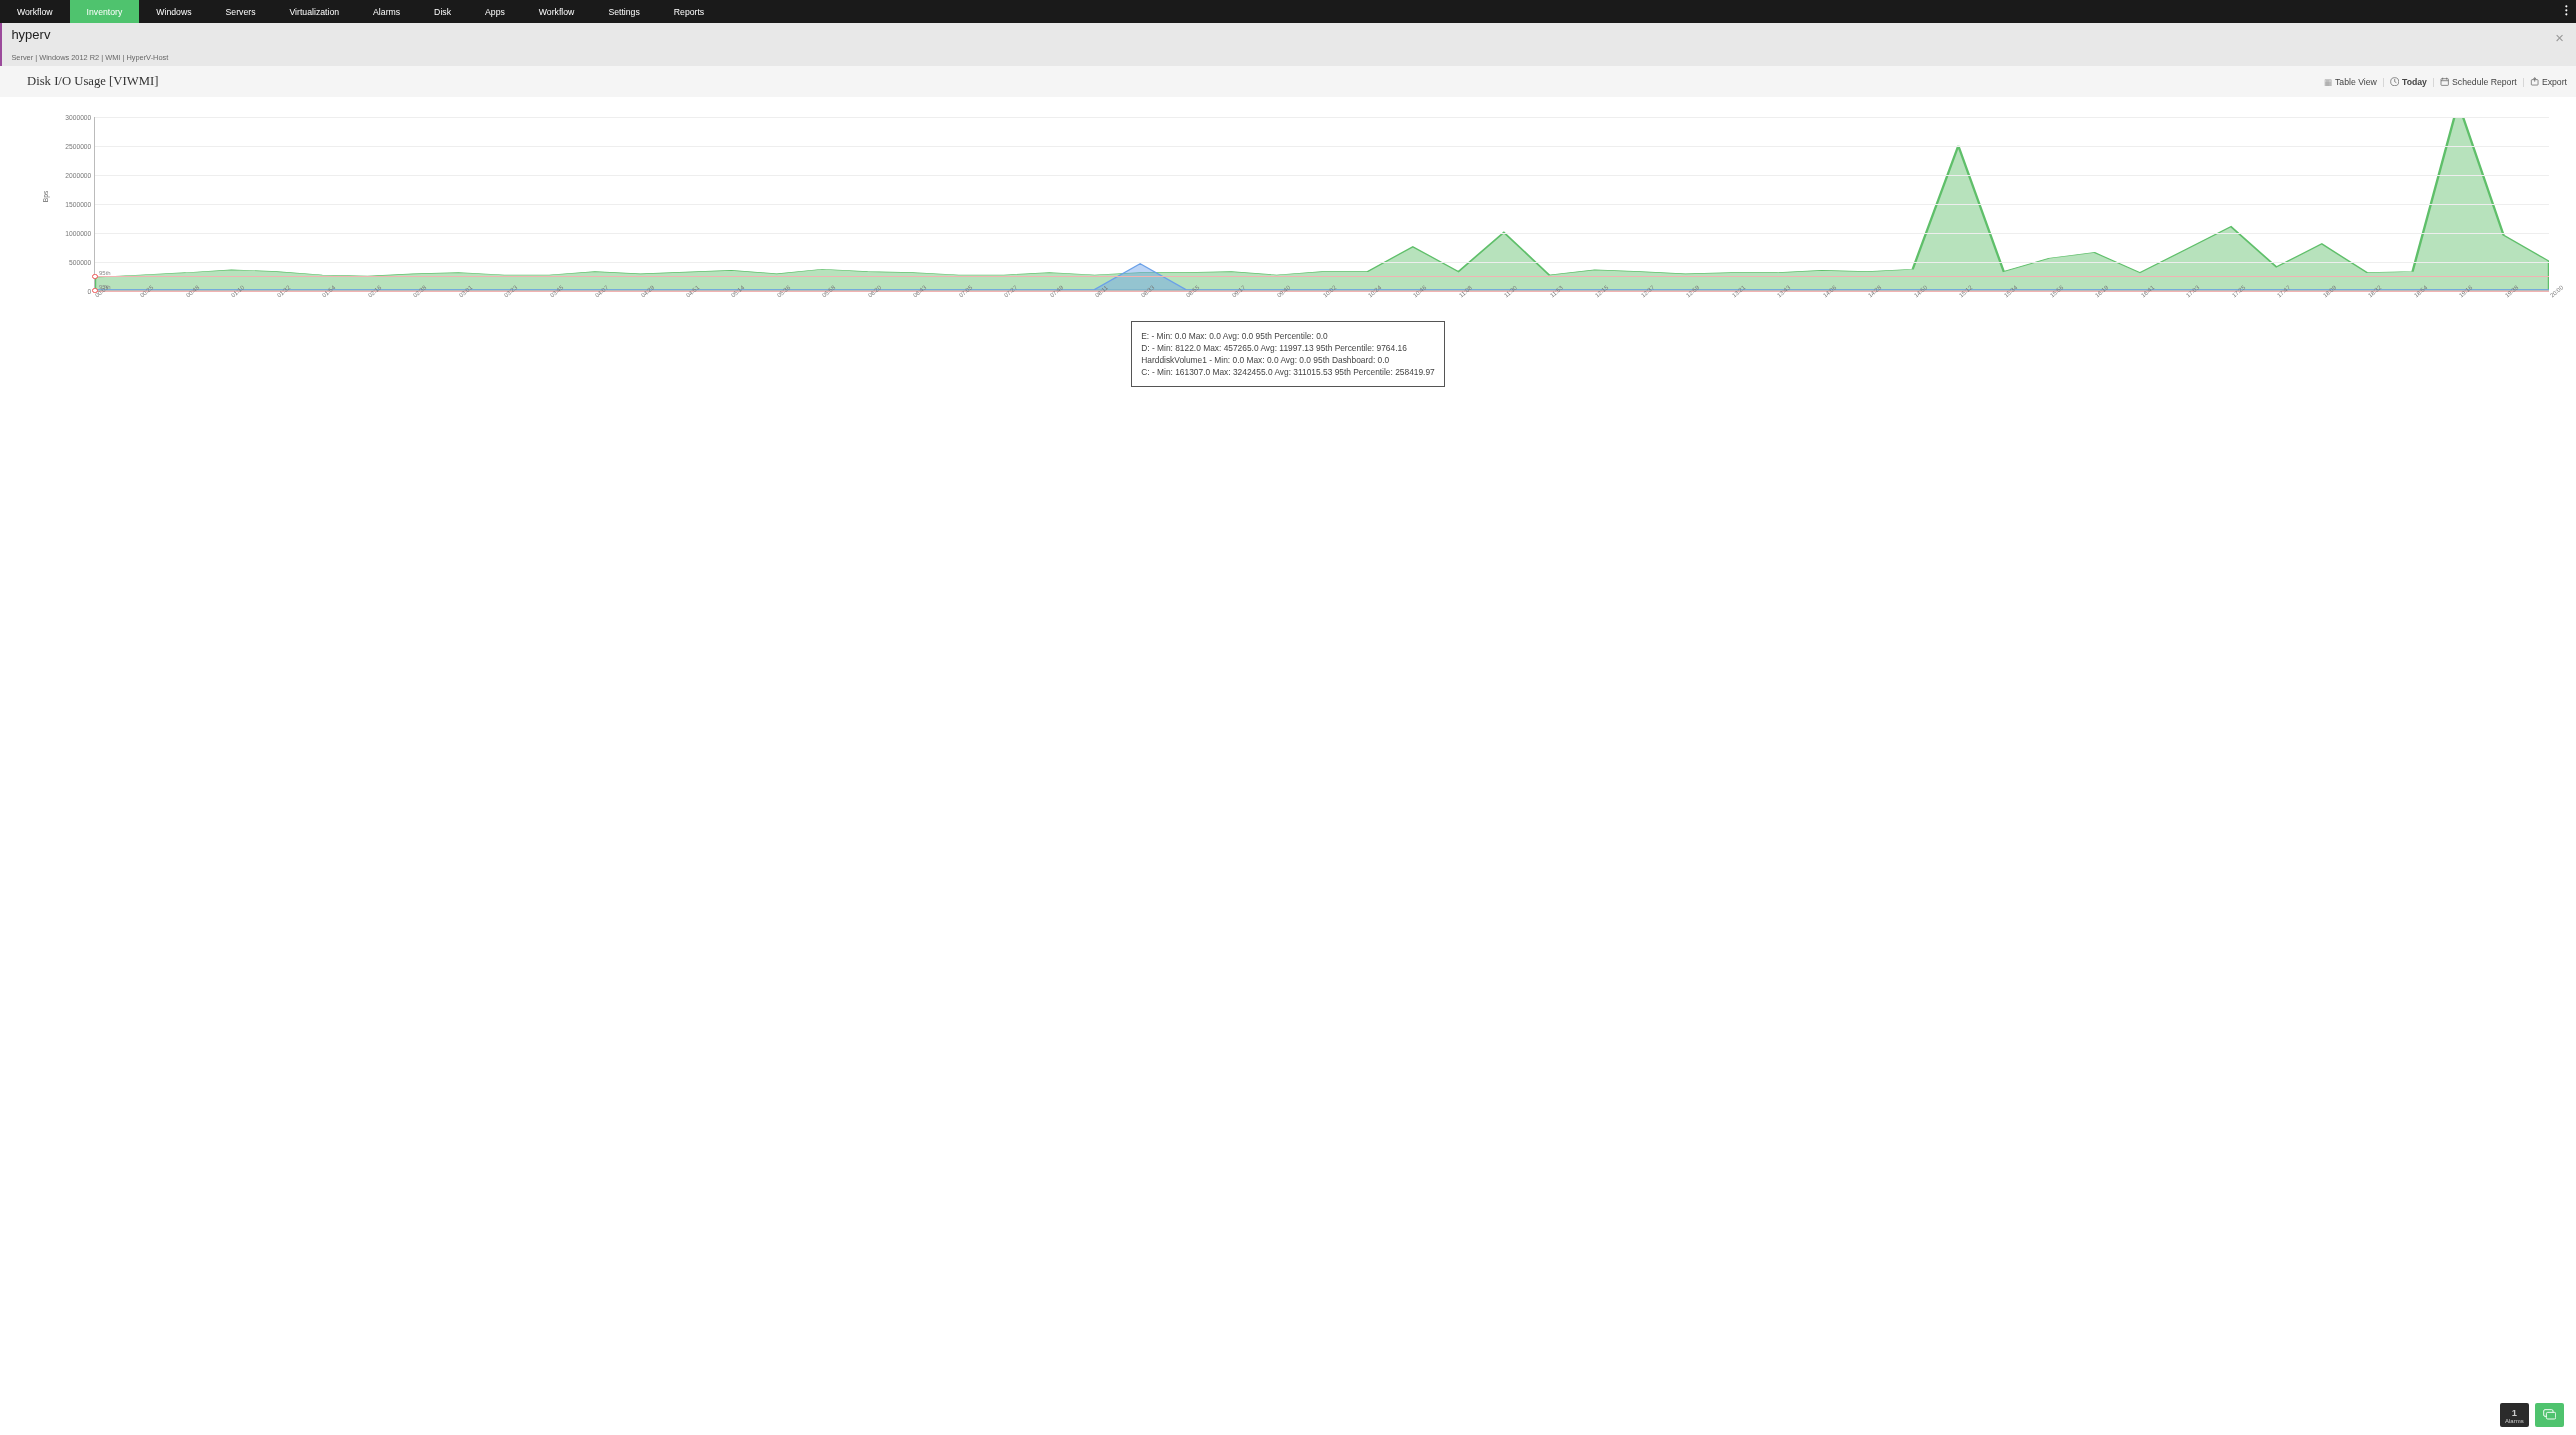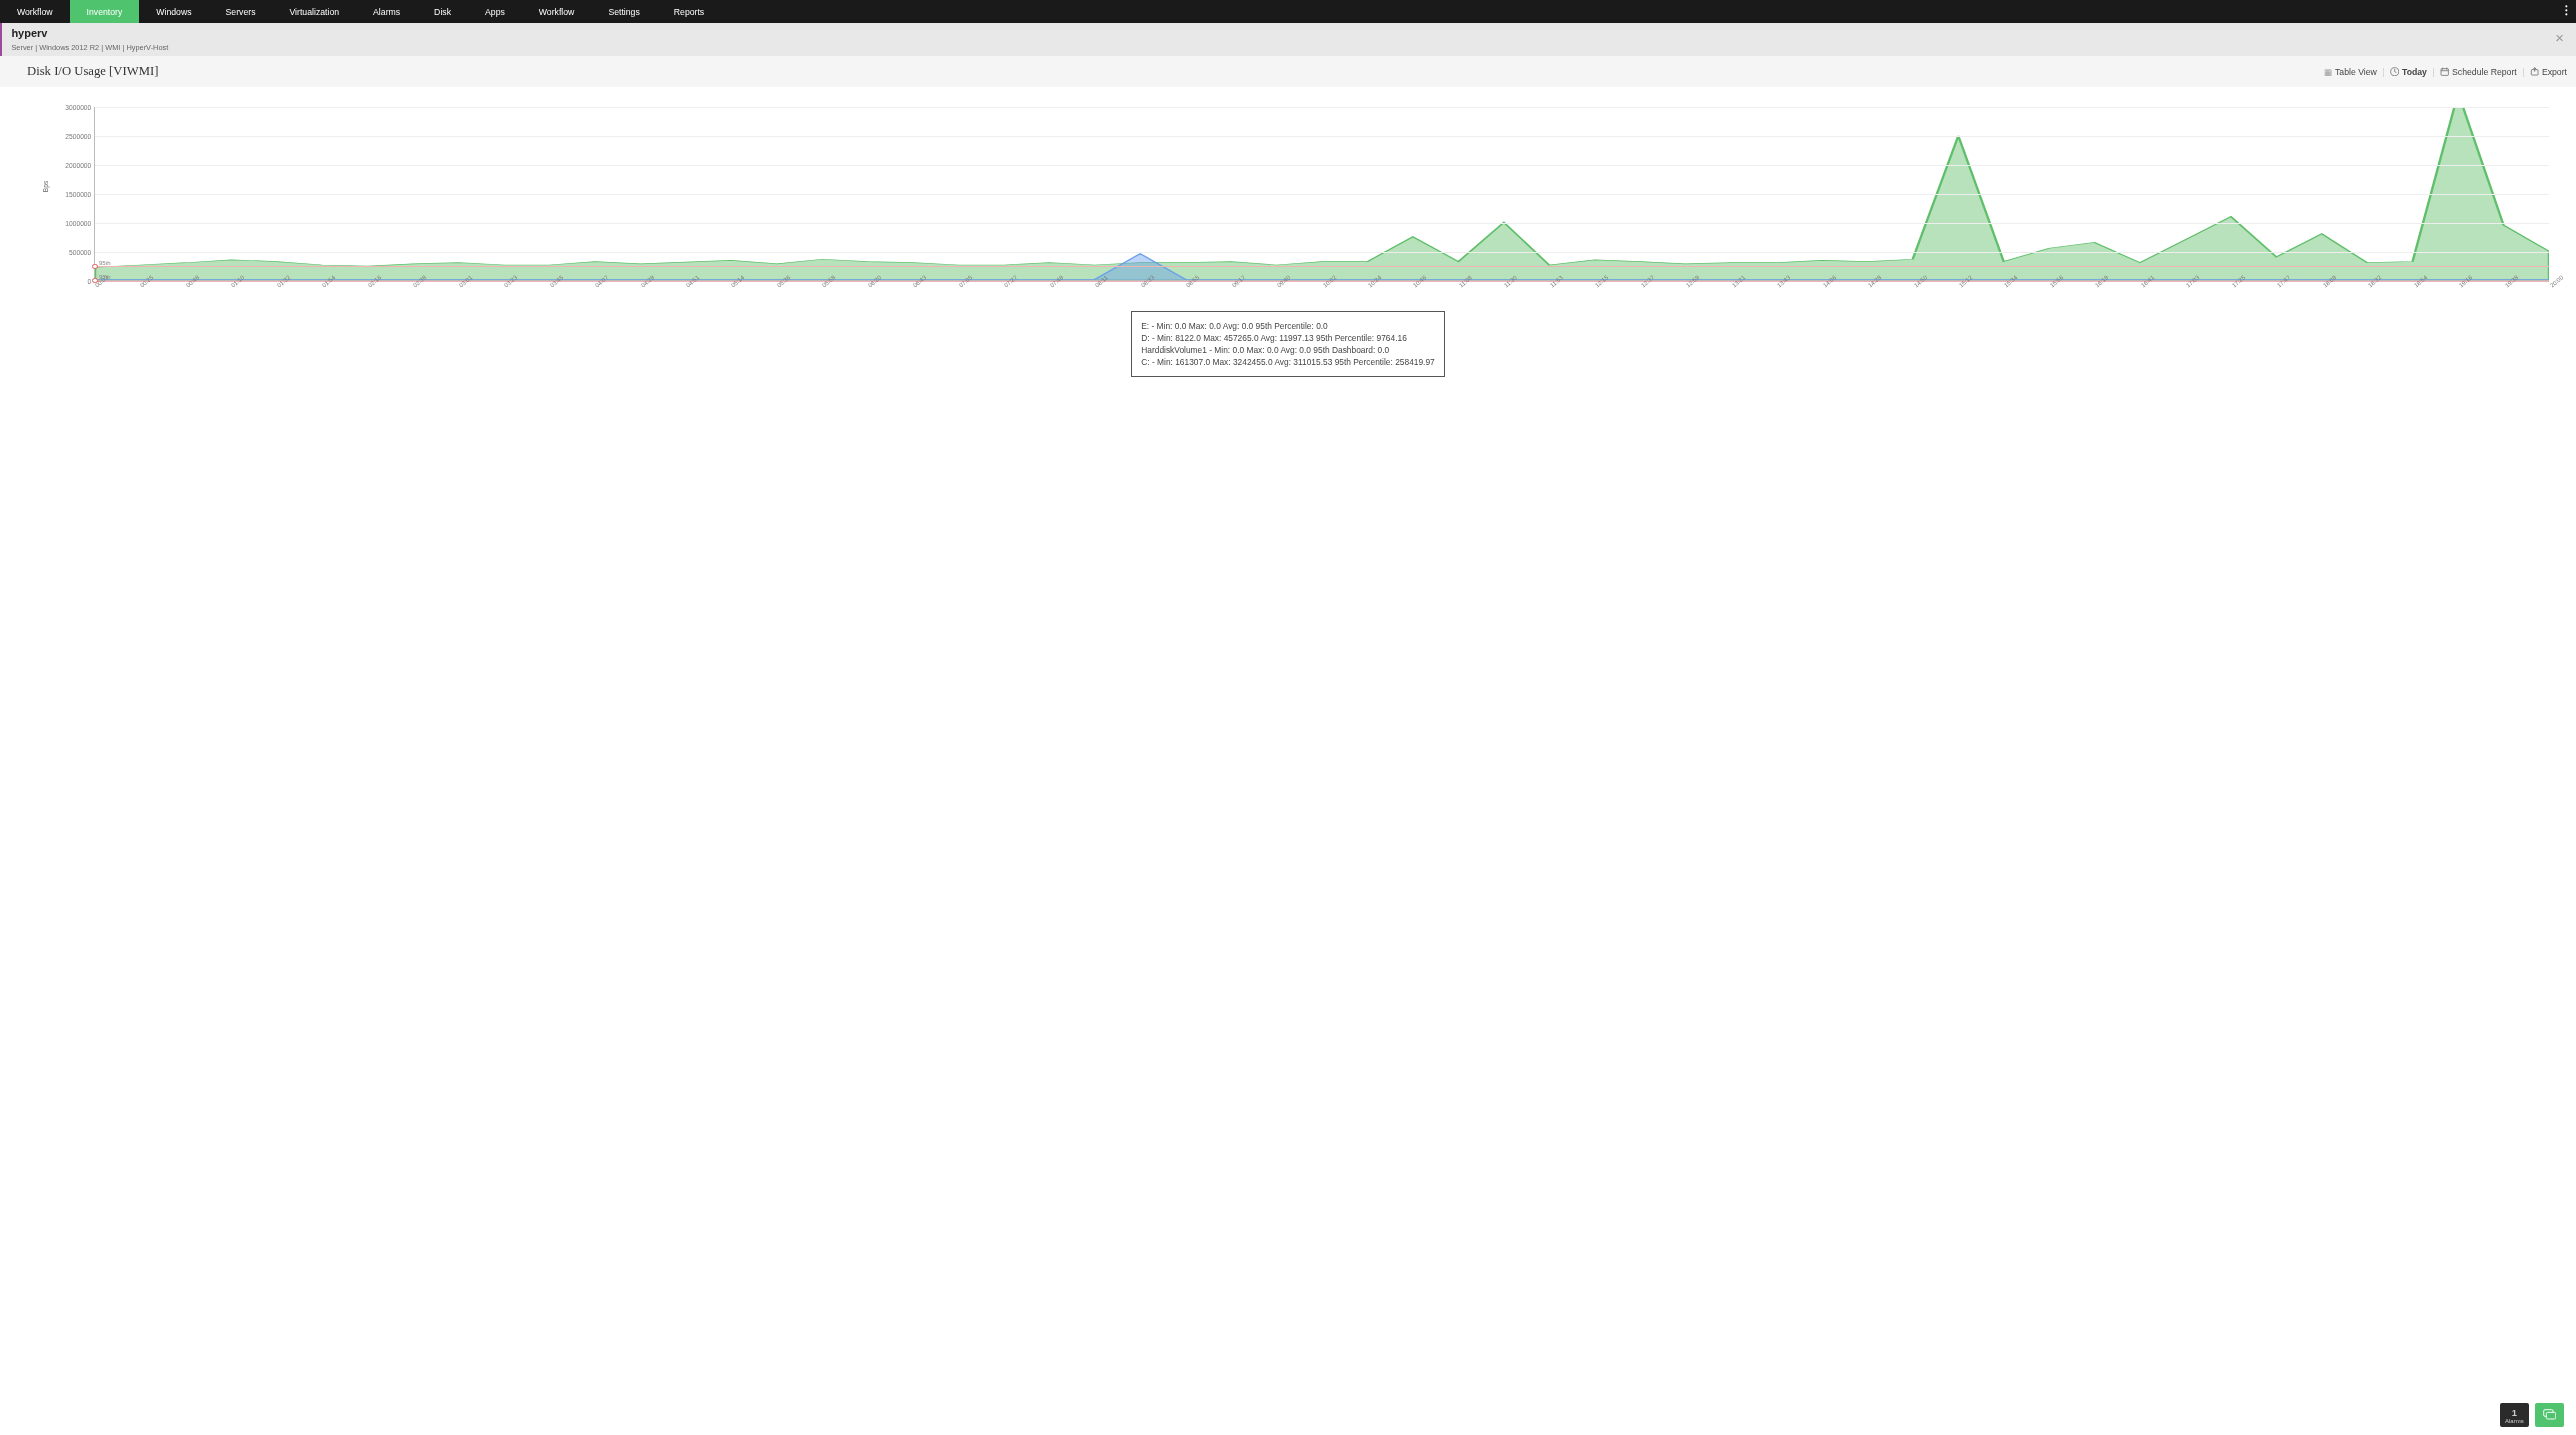--- a/index.html
+++ b/index.html
@@ -6,22 +6,22 @@
 body { font-family: -apple-system, "Segoe UI", Arial, sans-serif; font-size: 8.7px; color: #333; background: #fff; }
 
 
 .topnav { background: #1a1a1a; display: flex; align-items: center; height: 23px; position: relative; }
 .topnav-item { color: #fff; padding: 0 17px; height: 23px; display: flex; align-items: center; font-size: 8.7px; cursor: pointer; }
 .topnav-item.active { background: #4fc36e; }
 .topnav-more { position: absolute; right: 8px; color: #fff; cursor: pointer; }
 
 
 .headerbar { background: #e8e8e8; display: flex; align-items: center; padding: 4px 0 4px 9.4px; position: relative; border-left: 2px solid #9b4a9b; }
-.header-title { font-weight: 700; font-size: 11px; color: #222; }
-.header-sub { font-size: 7.4px; color: #666; margin-top: 4px; text-align: right; }
+.header-title { font-weight: 400; font-size: 13px; color: #222; }
+.header-sub { font-size: 7.4px; color: #666; margin-top: 11px; text-align: right; }
 .header-close { position: absolute; right: 12px; top: 6.7px; color: #999; font-size: 14.8px; font-weight: 300; cursor: pointer; }
 
 
 .page-row { background: #f5f5f5; display: flex; align-items: center; padding: 8px 9px 8px 27px; }
 .page-title { font-family: Georgia, serif; font-size: 12.7px; color: #333; font-weight: 500; }
 .page-actions { margin-left: auto; display: flex; align-items: center; gap: 5.4px; font-size: 8.7px; color: #444; }
 .action-link { cursor: pointer; display: flex; align-items: center; gap: 2.7px; }
 .action-sep { color: #ccc; }
 .action-bold { font-weight: 700; }
 

